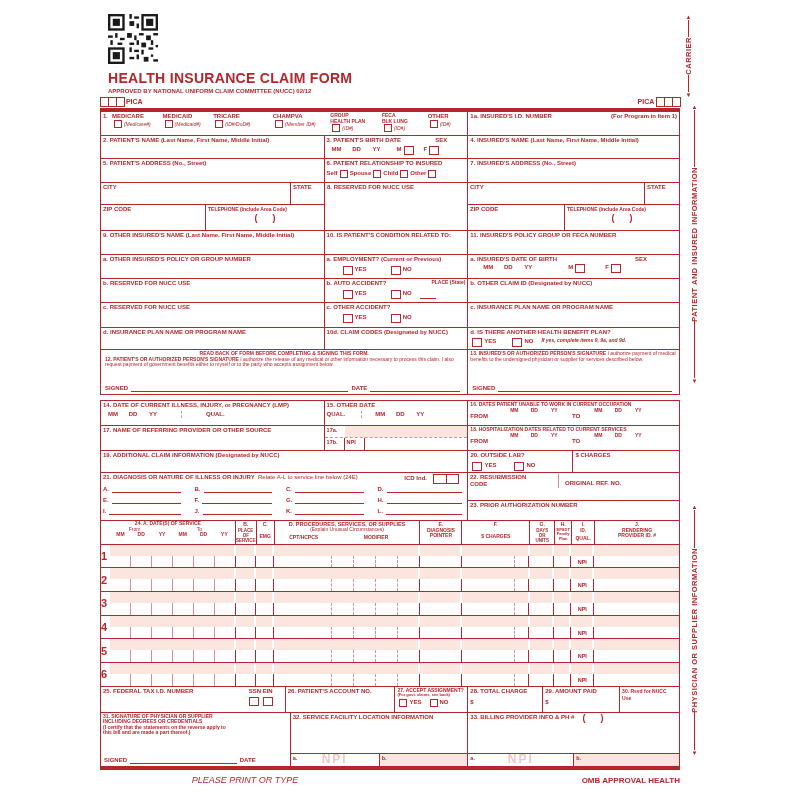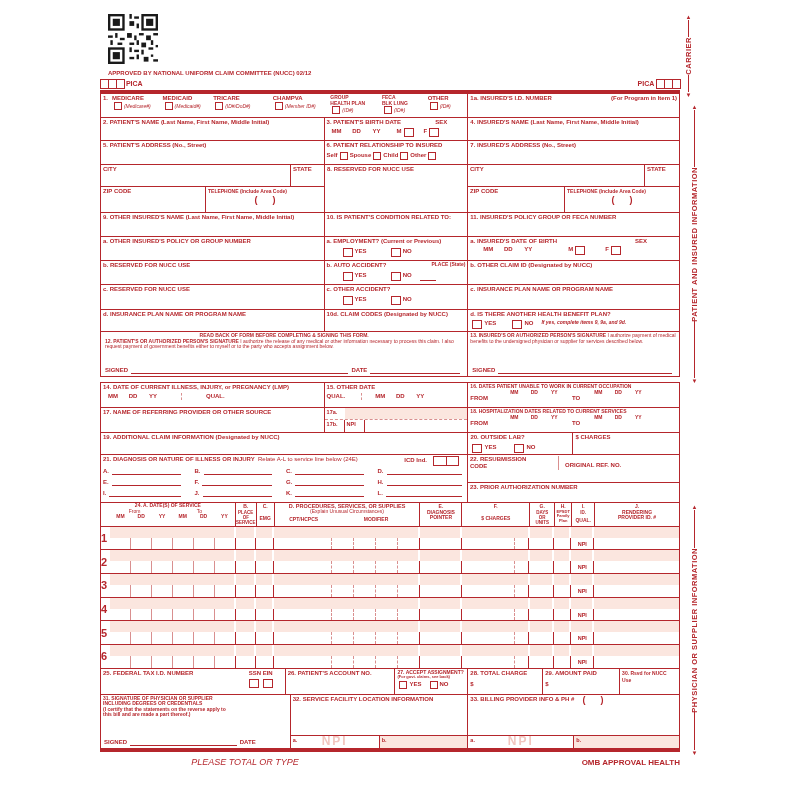--- a/index.html
+++ b/index.html
@@ -132,20 +132,21 @@
           <rect x="11" y="15" width="2" height="1"></rect>
           <rect x="14" y="15" width="1" height="2"></rect>
           <rect x="17" y="14" width="2" height="1"></rect>
         <rect x="9" y="18" width="2" height="1"></rect>
           <rect x="12" y="17" width="1" height="2"></rect>
           <rect x="15" y="18" width="2" height="2"></rect>
           <rect x="18" y="17" width="1" height="1"></rect>
           <rect x="19" y="19" width="2" height="1"></rect>
       </svg>
     </div>
+    <div class="title">HEALTH INSURANCE CLAIM FORM</div>
     <div class="approved">APPROVED BY NATIONAL UNIFORM CLAIM COMMITTEE (NUCC) 02/12</div>
     <div class="pica-row">
       <span>
         <span class="pbox"></span><span class="pbox"></span><span class="pbox"></span>
         <span>PICA</span>
       </span>
       <span>
         <span>PICA</span>
         <span class="pbox"></span><span class="pbox"></span><span class="pbox"></span>
       </span>
@@ -896,17 +897,17 @@
           <div class="shade" style="flex:1;position:relative">
               <span class="strip-label">b.</span>
             </div>
         </div>
       </div>
     </div>
 
     <div class="endbar"></div>
 
     <div class="footer">
-      <span class="fc">PLEASE TOTAL OR TYPE</span>
+      <span class="fc">PLEASE PRINT OR TYPE</span>
       <span class="fr">OMB APPROVAL HEALTH</span>
     </div>
   </div>
 </div>
 
 </body></html>

